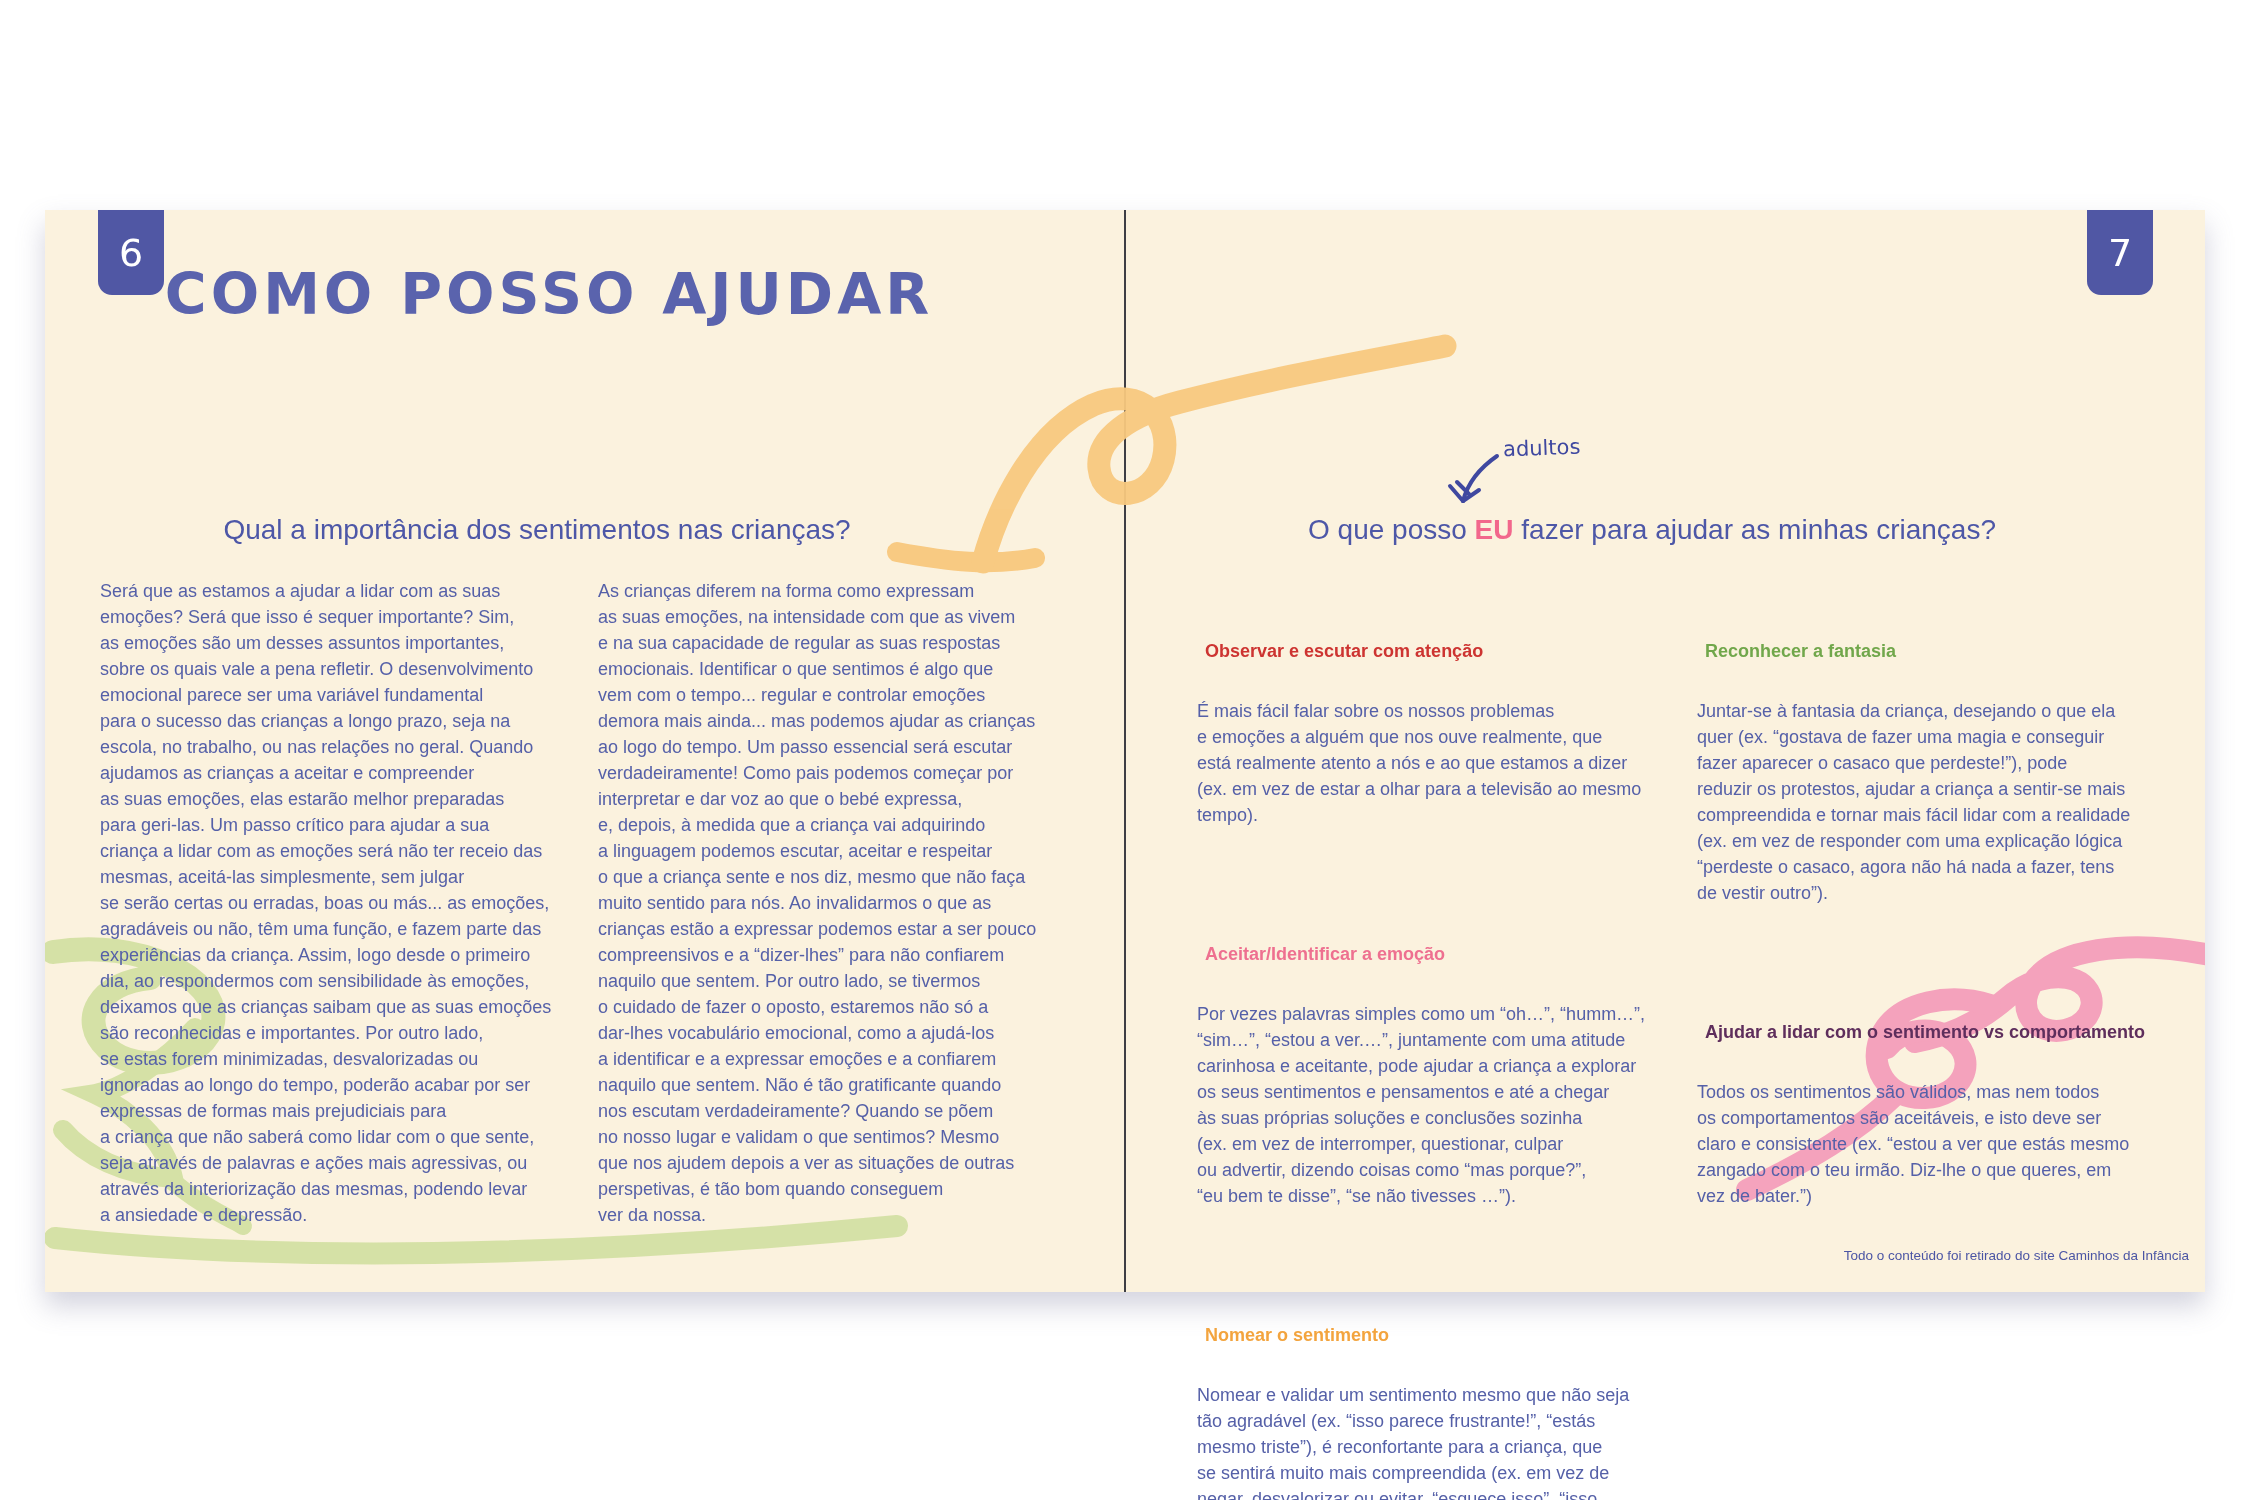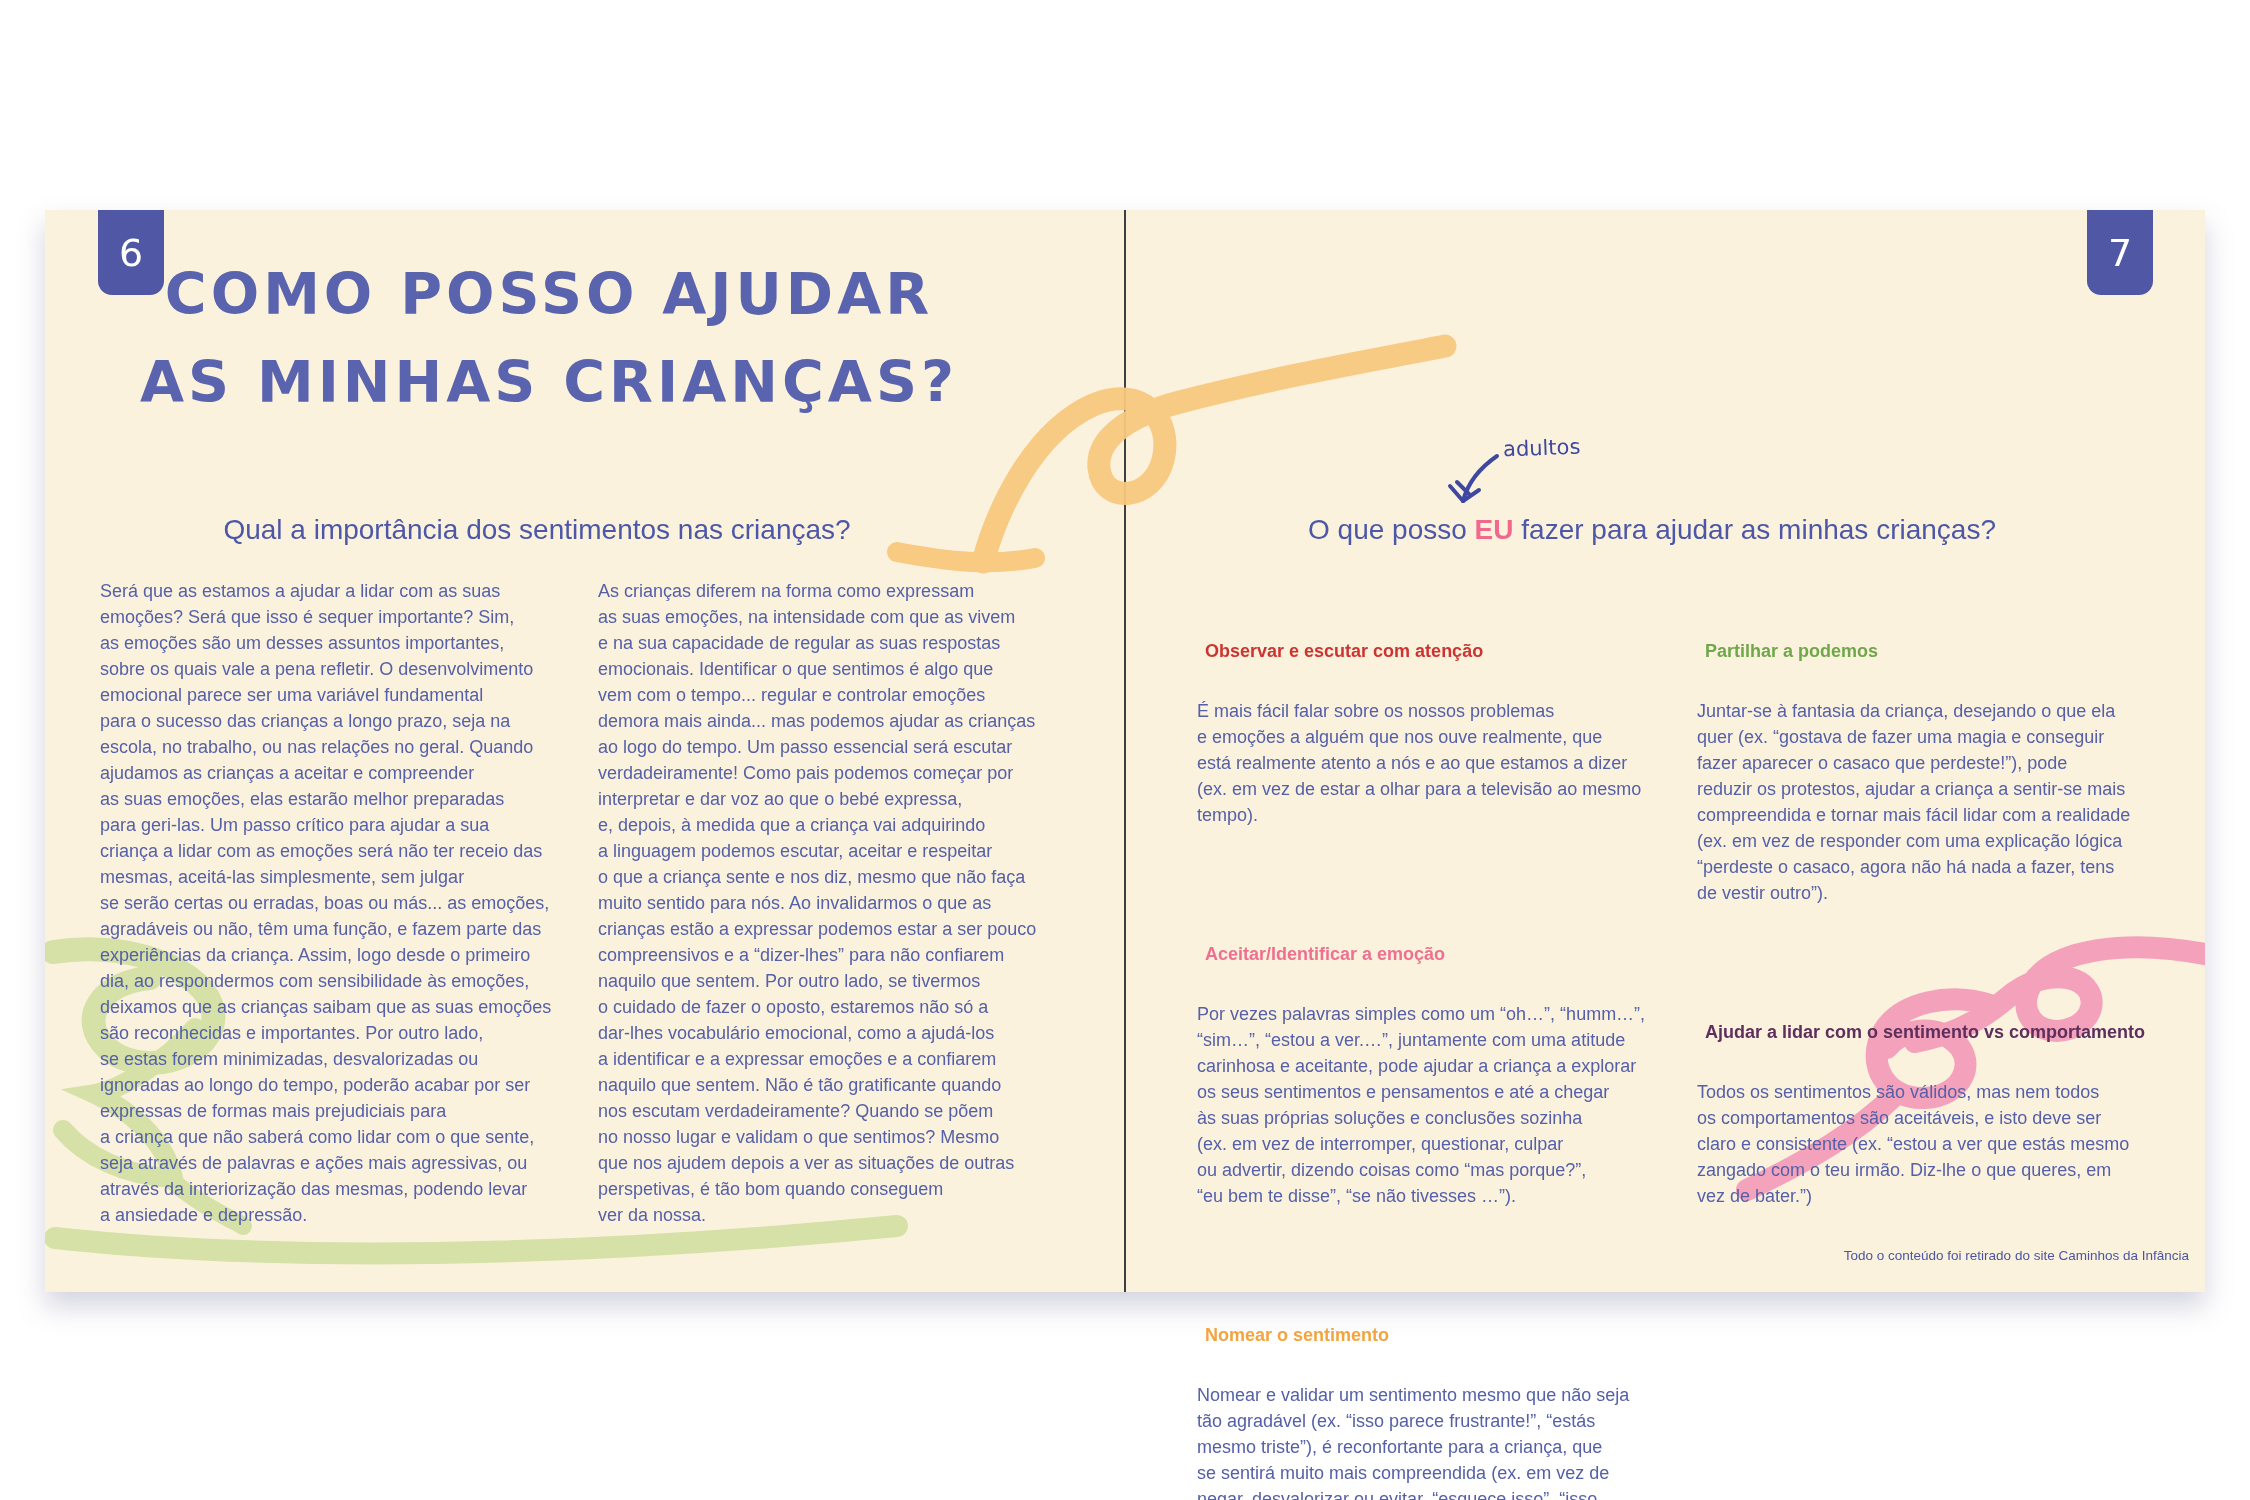--- a/index.html
+++ b/index.html
@@ -88,21 +88,20 @@
 
   <div class="badge badge-left">
     <span>6</span>
   </div>
   <div class="badge badge-right">
     <span>7</span>
   </div>
 
   <div class="title">
     <div>COMO POSSO AJUDAR</div>
-    <div>AS MINHAS CRIANÇAS?</div>
   </div>
 
   <div class="question-heading qh-left">Qual a importância dos sentimentos nas crianças?</div>
 
   <div class="col col-l1">Será que as estamos a ajudar a lidar com as suas
 emoções? Será que isso é sequer importante? Sim,
 as emoções são um desses assuntos importantes,
 sobre os quais vale a pena refletir. O desenvolvimento
 emocional parece ser uma variável fundamental
 para o sucesso das crianças a longo prazo, seja na
@@ -183,21 +182,21 @@
 tão agradável (ex. “isso parece frustrante!”, “estás
 mesmo triste”), é reconfortante para a criança, que
 se sentirá muito mais compreendida (ex. em vez de
 negar, desvalorizar ou evitar, “esquece isso”, “isso
 não é nada”).</p>
     </div>
   </div>
 
   <div class="col col-r2">
     <div class="section">
-      <h3 style="color: rgb(113, 167, 75);">Partilhar a podemos</h3>
+      <h3 style="color: rgb(113, 167, 75);">Reconhecer a fantasia</h3>
       <p>Juntar-se à fantasia da criança, desejando o que ela
 quer (ex. “gostava de fazer uma magia e conseguir
 fazer aparecer o casaco que perdeste!”), pode
 reduzir os protestos, ajudar a criança a sentir-se mais
 compreendida e tornar mais fácil lidar com a realidade
 (ex. em vez de responder com uma explicação lógica
 “perdeste o casaco, agora não há nada a fazer, tens
 de vestir outro”).</p>
     </div>
     <div class="section">

